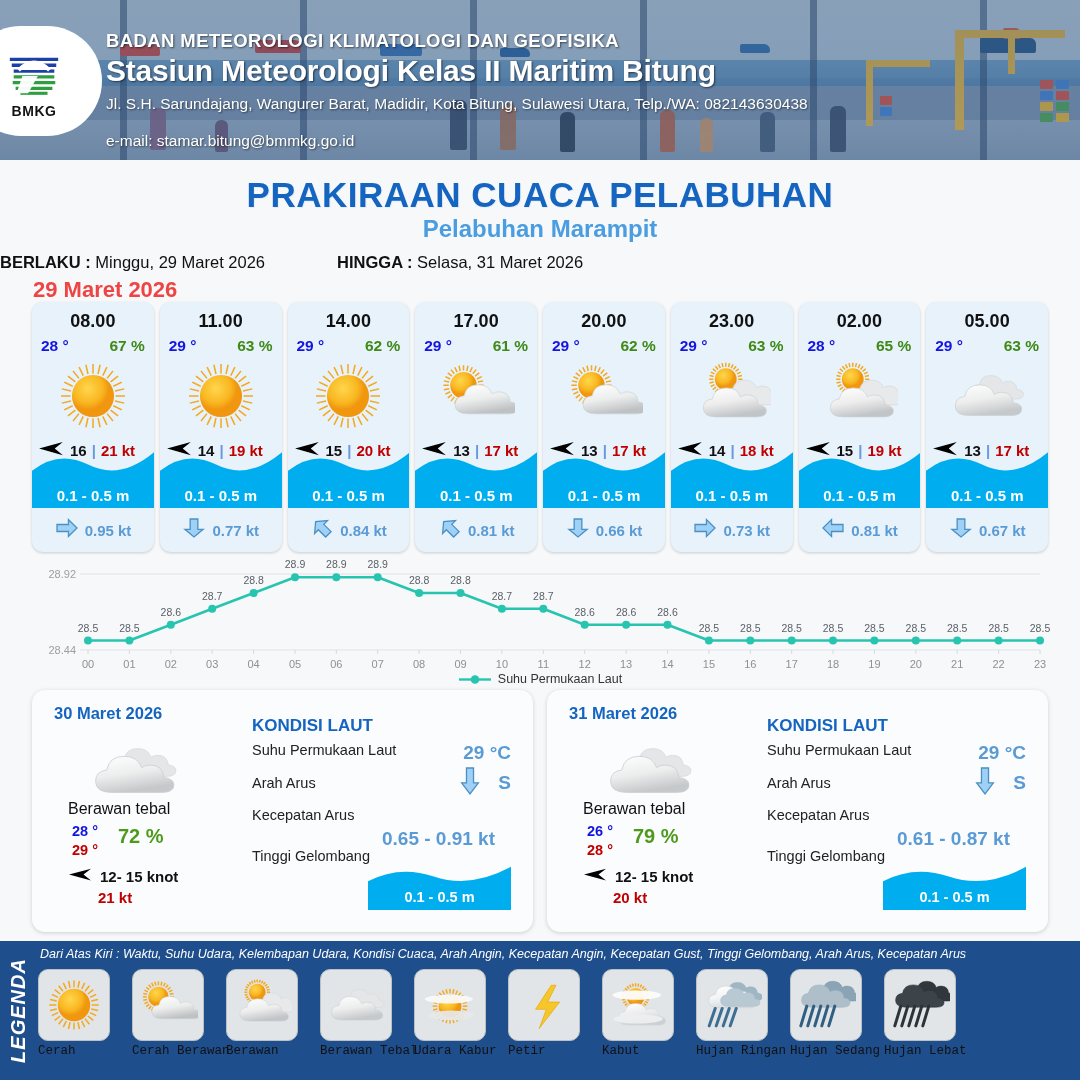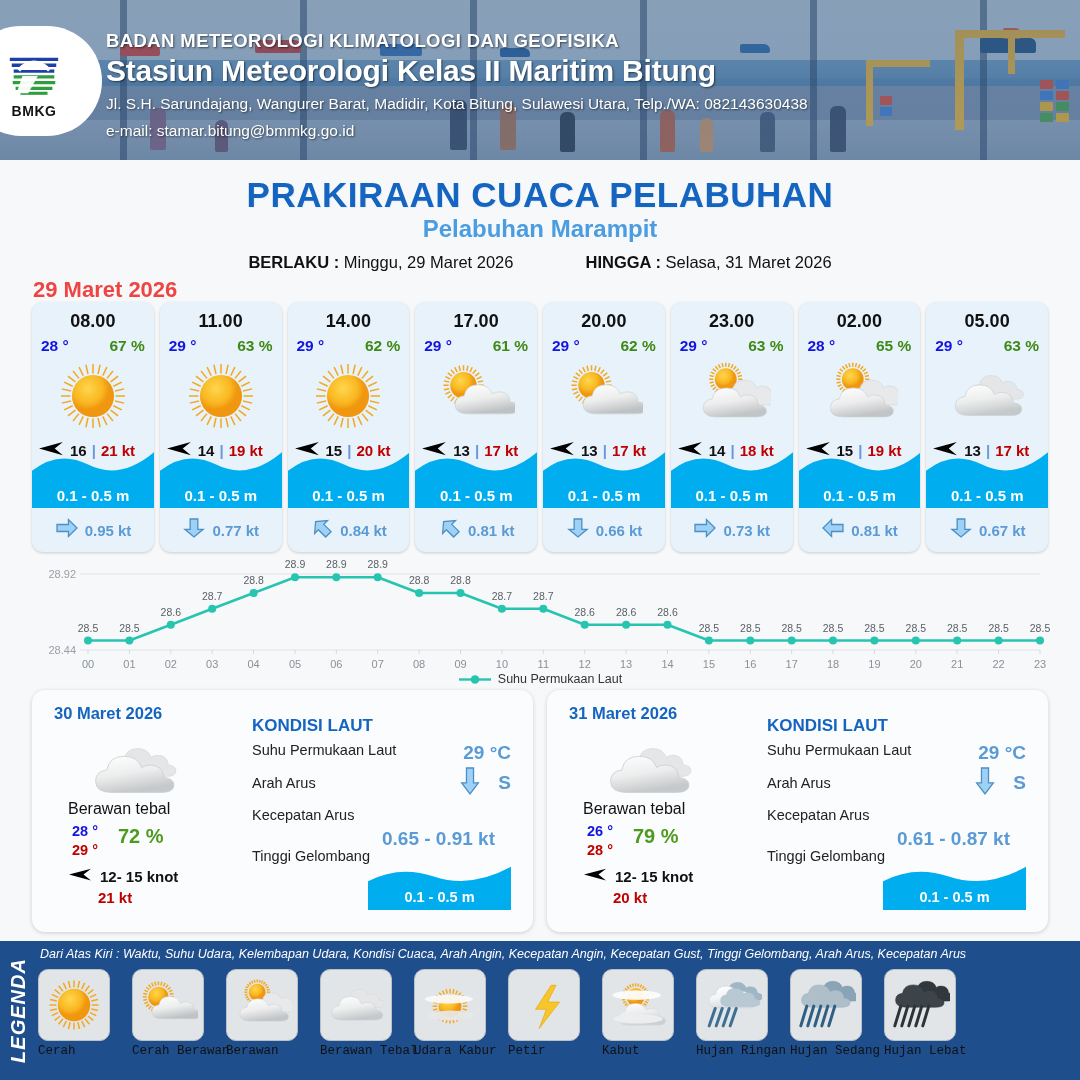--- a/index.html
+++ b/index.html
@@ -38,27 +38,27 @@
     display:flex; flex-direction:column; align-items:center; justify-content:center;
   }
   .logo-mark { width:58px; height:58px; position:relative; }
   .logo-txt { font-size:14px; font-weight:bold; color:#121212; letter-spacing:.5px; margin-top:1px;}
 
   .hdr-text { position:absolute; left:106px; top:30px; z-index:5; color:#fff;
       text-shadow:1px 1px 2px rgba(0,0,0,.55); }
   .hdr-l1 { font-size:18.5px; font-weight:bold; letter-spacing:.4px; }
   .hdr-l2 { font-size:30px; font-weight:bold; margin-top:2px; letter-spacing:-.2px;}
   .hdr-l3 { font-size:15.5px; margin-top:7px; }
-  .hdr-l4 { font-size:15.5px; margin-top:9px; }
+  .hdr-l4 { font-size:15.5px; margin-top:19px; }
 
   
   .title-main { text-align:center; font-size:35px; font-weight:bold; color:#1565C0;
       letter-spacing:.5px; margin-top:15px; text-shadow:1px 1px 0 #e6eef7; }
   .title-sub { text-align:center; font-size:24px; font-weight:bold; color:#4a9de0; }
-  .valid-row { display:flex; justify-content:center; gap:72px; margin-top:10px; font-size:16.5px;}
+  .valid-row { display:flex; gap:72px; margin-top:10px; font-size:16.5px;}
   .valid-lbl { font-weight:bold; color:#111; }
   .valid-val { color:#111; }
 
   
   .day-label { position:absolute; left:33px; top:277px; font-size:22px; font-weight:bold; color:#ef4444;}
 
   
   .cards { position:absolute; left:32px; top:302px; width:1016px; display:flex; gap:6px;}
   .card {
     width:122px; height:250px; background:#e8f2fb; border-radius:11px;

